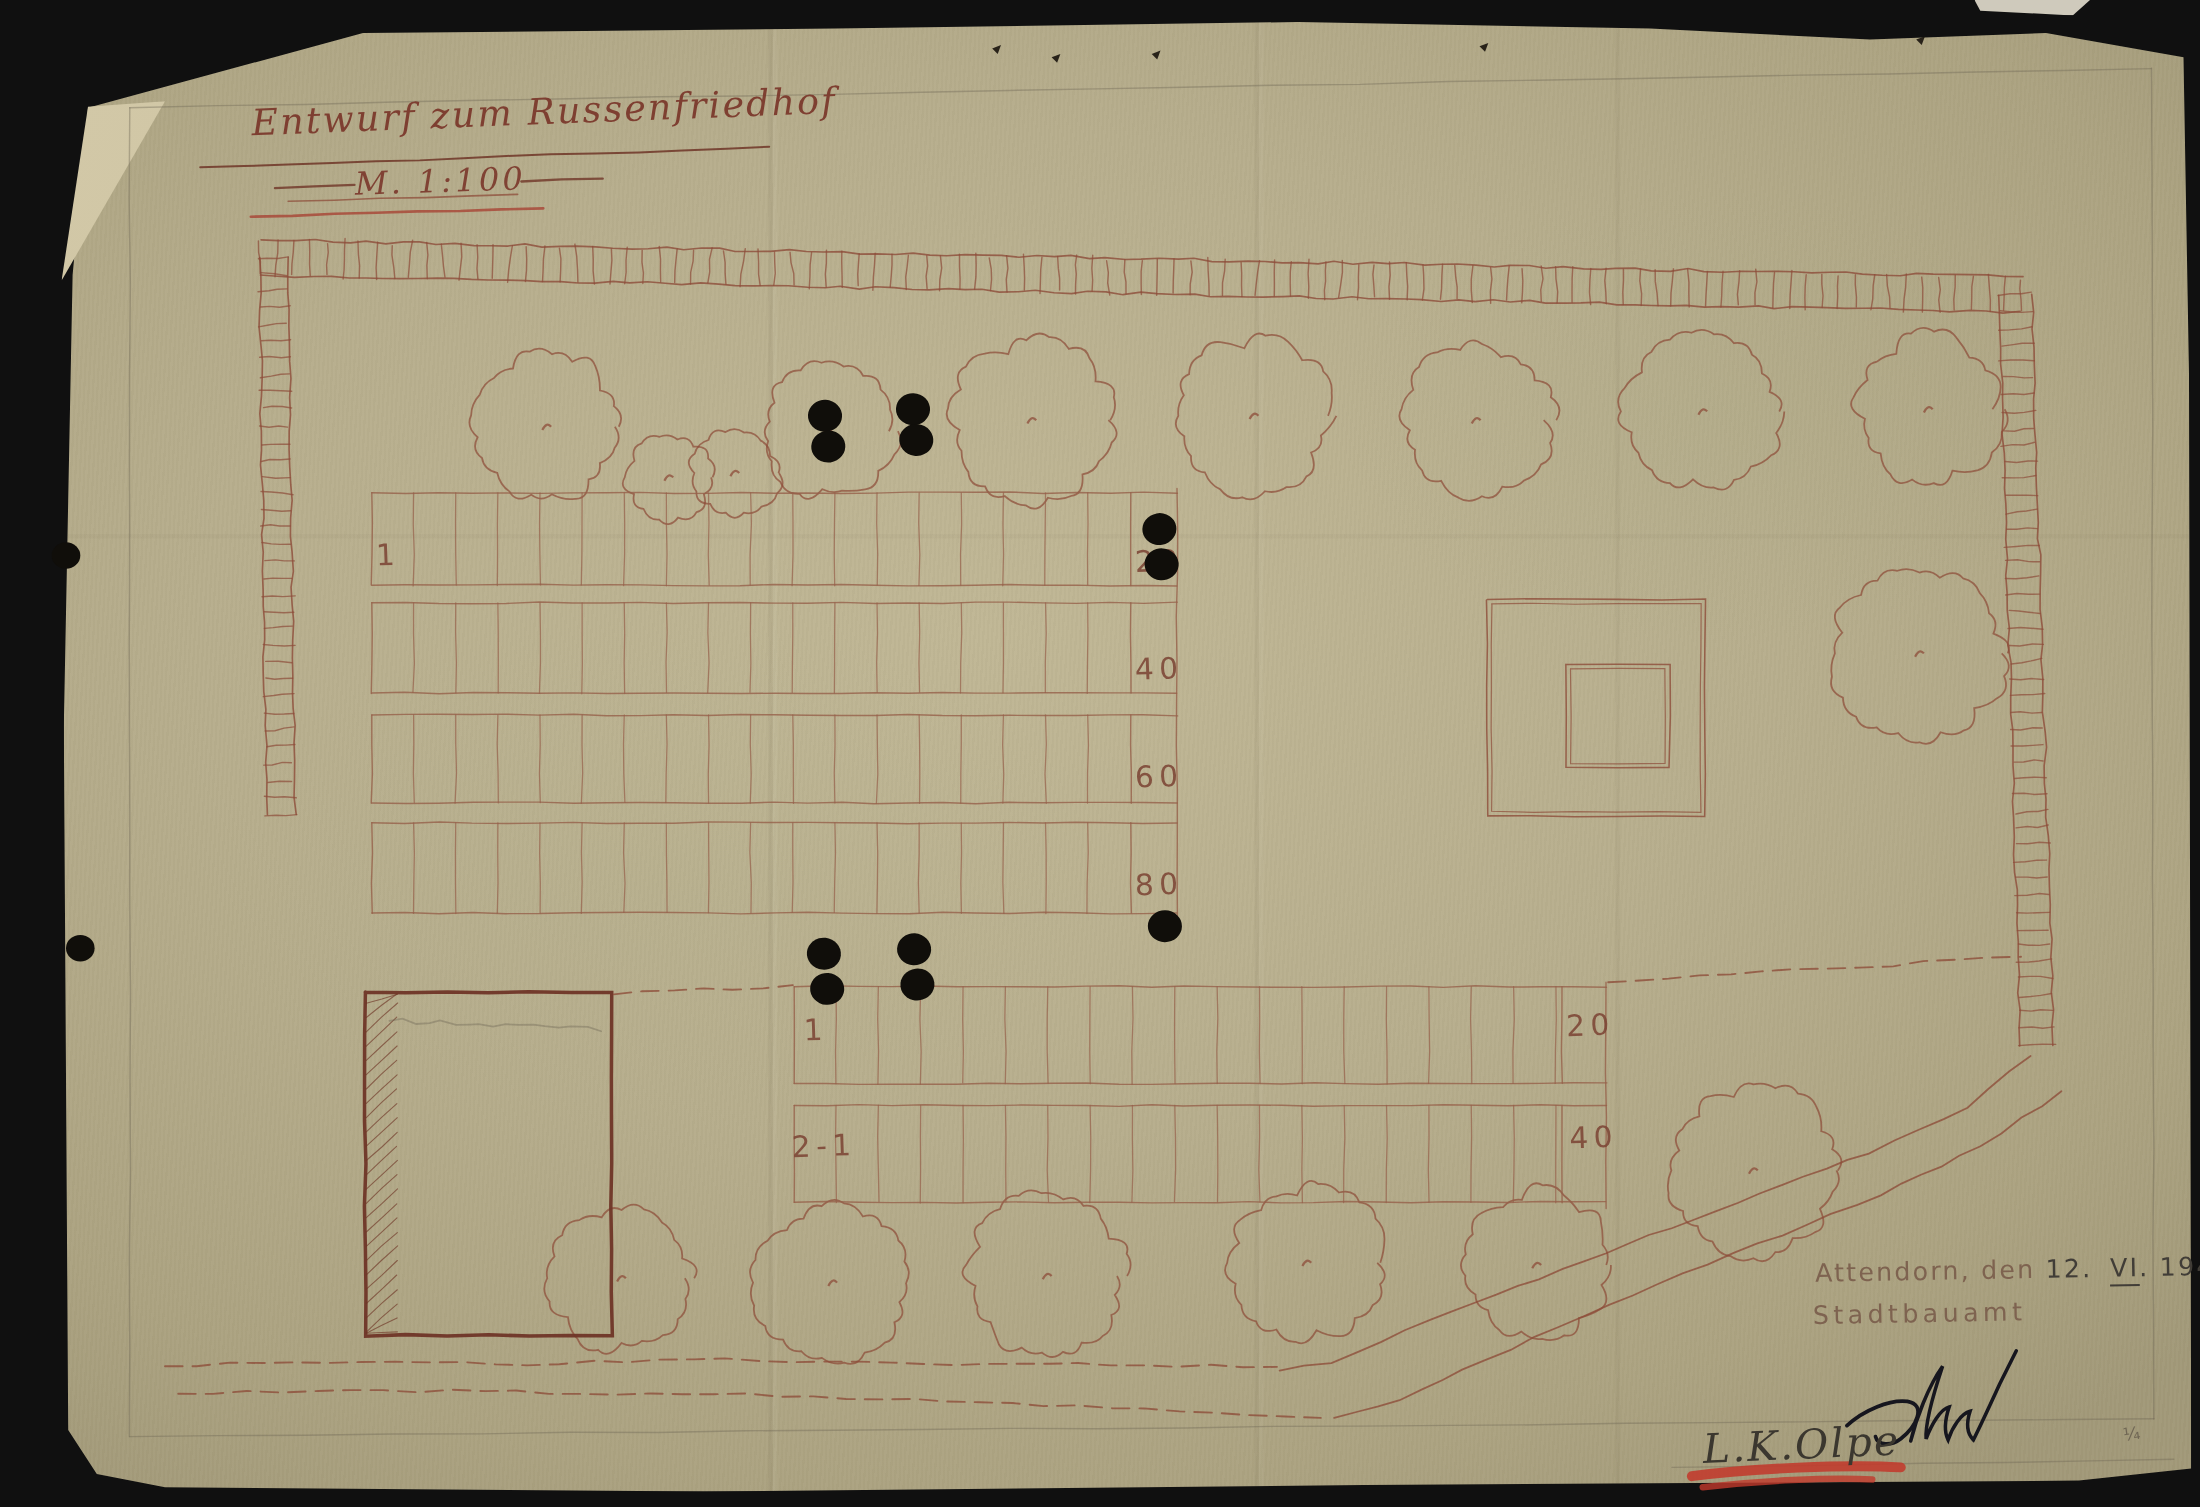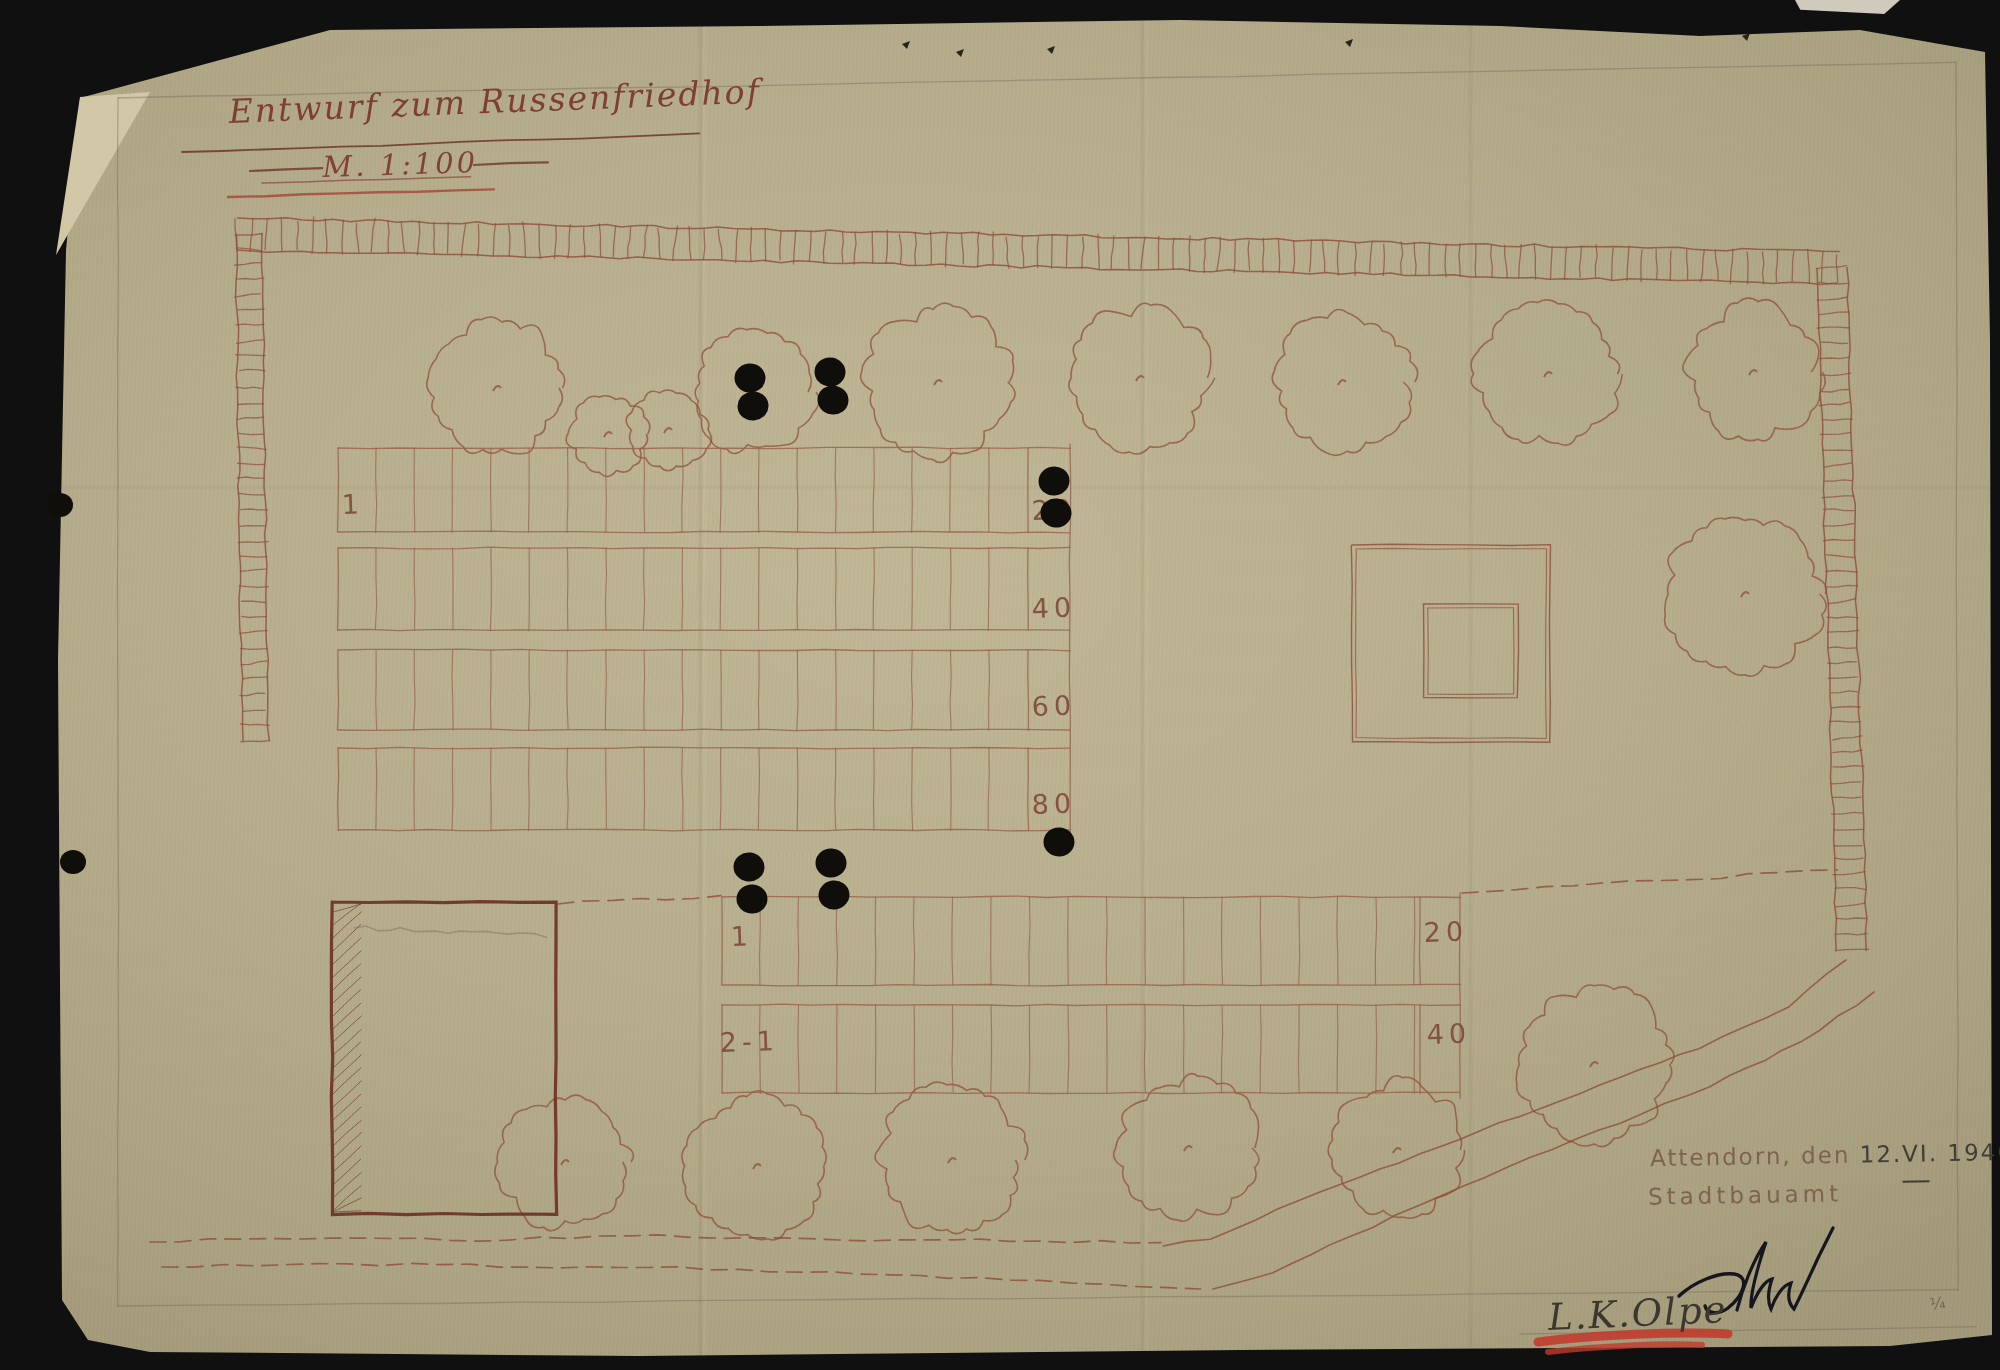--- a/index.html
+++ b/index.html
@@ -22,21 +22,21 @@
     background:linear-gradient(115deg,#d3c9a8,#c2b897 70%,#b3aa89);}
   .sliver{position:absolute;left:1795px;top:0;width:105px;height:14px;
     clip-path:polygon(0 0,100% 0,85% 100%,5% 70%);background:#cfcabc;}
   svg.plan{position:absolute;left:0;top:0;}
   .hand{position:absolute;color:#7c3a2d;font-family:"DejaVu Serif",serif;font-style:italic;}
   .title{left:228px;top:92px;font-size:33px;letter-spacing:2px;transform:rotate(-2.2deg);transform-origin:left top;opacity:.95;}
   .scale{left:322px;top:150px;font-size:29px;letter-spacing:3px;transform:rotate(-1.8deg);transform-origin:left top;opacity:.92;}
   .dateblock{position:absolute;left:1650px;top:1142px;font-size:23px;letter-spacing:2px;color:#7e6350;
     transform:rotate(-1deg);white-space:nowrap;}
   .dateblock .dk{color:#413d37;font-weight:500;}
-  .dateblock .u{border-bottom:2px solid #413d37;padding-bottom:14px;}
+  .dateblock .u{border-bottom:2px solid #413d37;padding-bottom:1px;margin-left:16px;}
   .office{position:absolute;left:1648px;top:1182px;font-size:23px;letter-spacing:4px;color:#7e6350;transform:rotate(-1deg);}
   .filenote{position:absolute;left:1548px;top:1292px;font-size:37px;letter-spacing:2px;color:#3b372f;
     font-family:"DejaVu Serif",serif;font-style:italic;transform:rotate(-2.5deg);}
   .cornermark{position:absolute;left:1930px;top:1294px;font-size:16px;color:#6f6654;transform:rotate(-8deg);}
 </style>
 </head>
 <body>
 
 <div class="scan">
   <div class="paper"></div>

